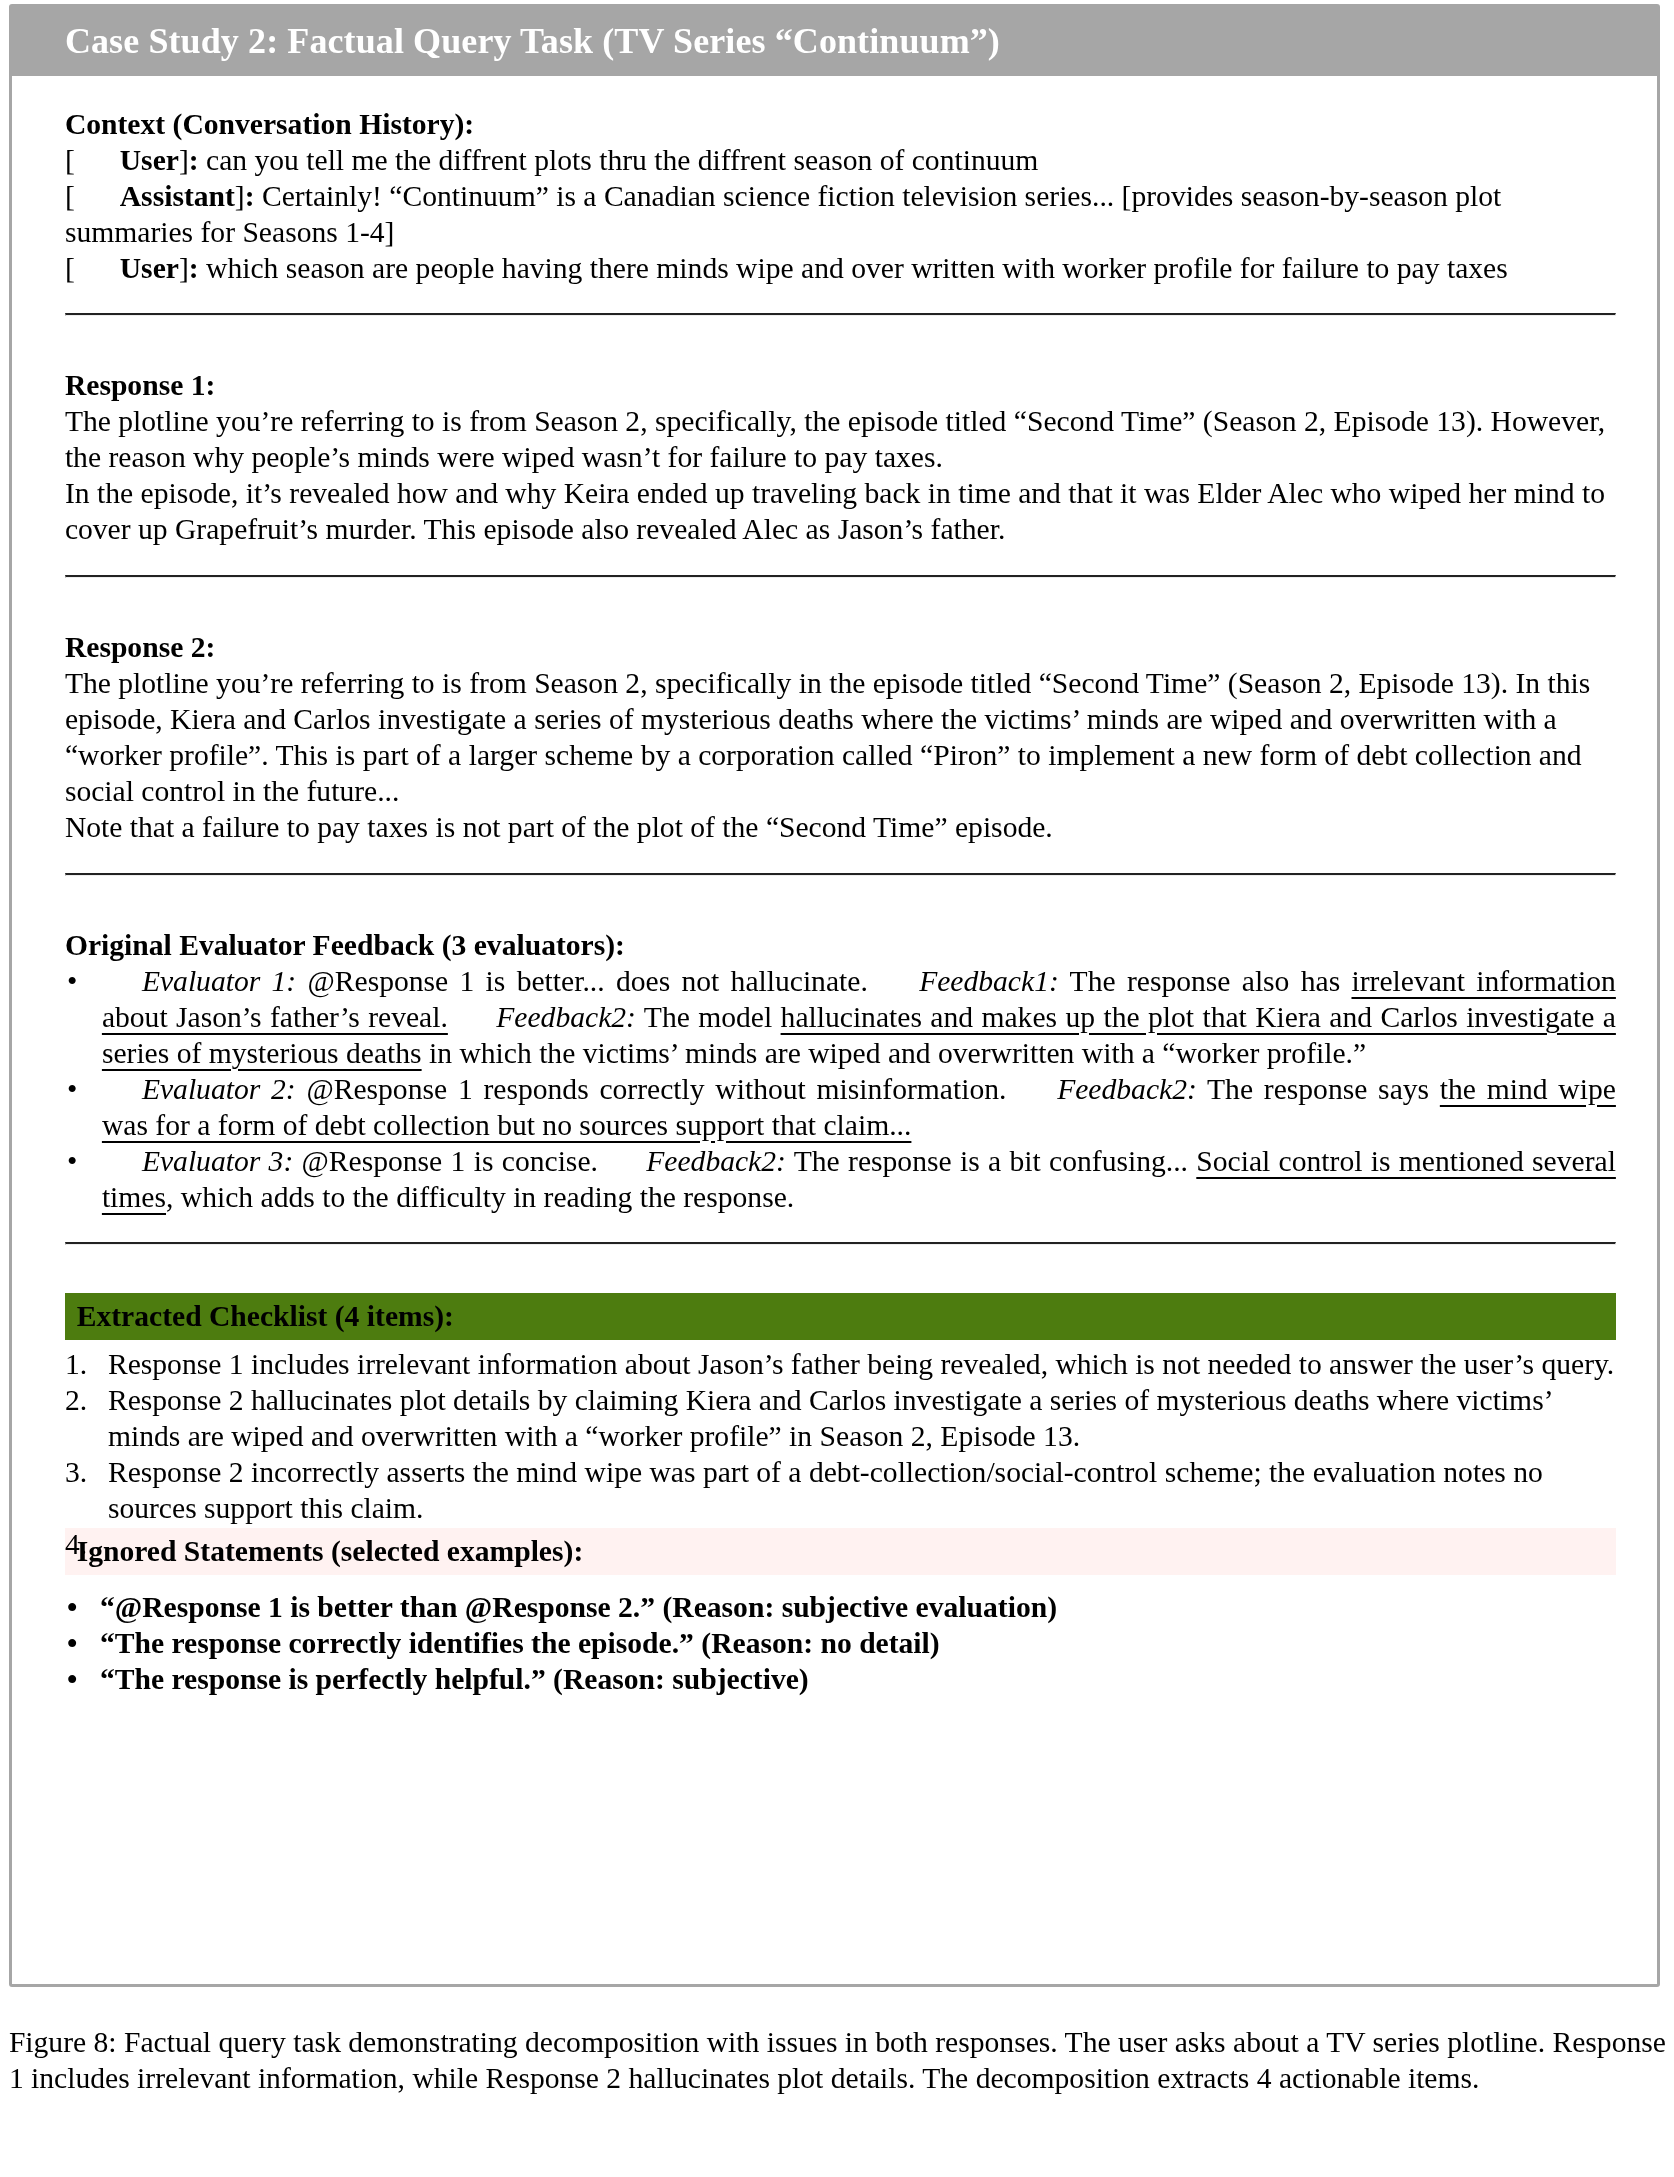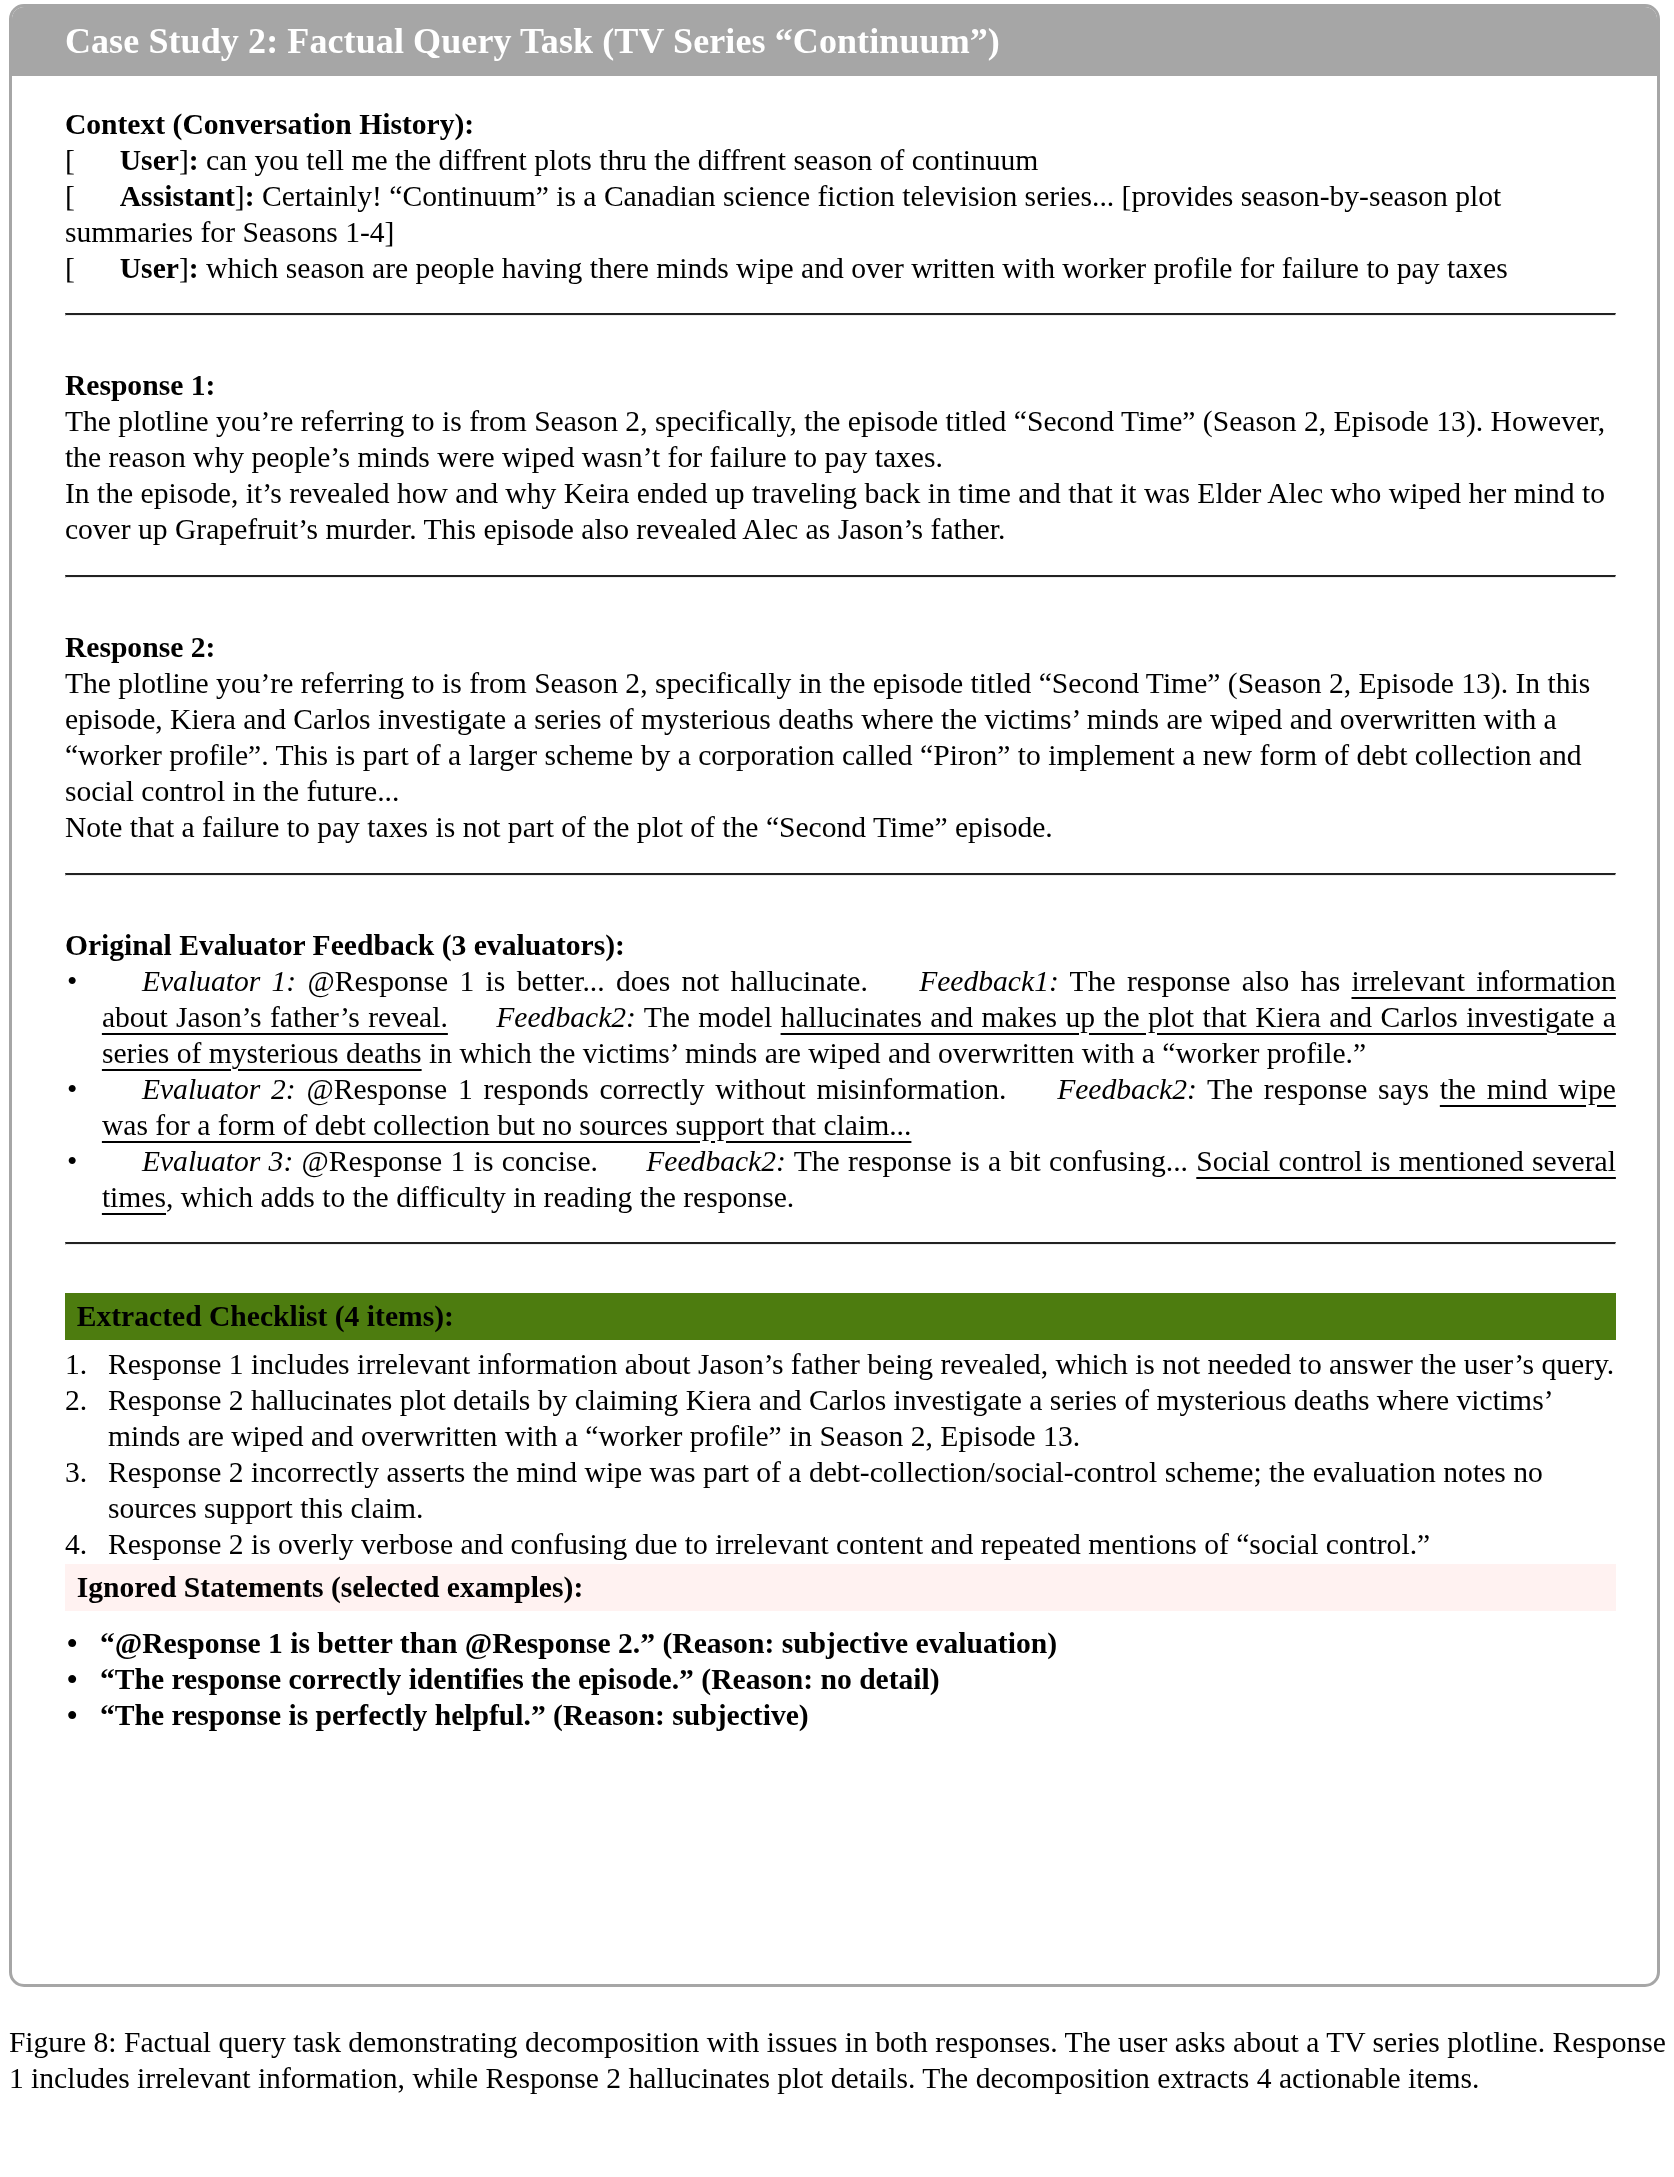--- a/index.html
+++ b/index.html
@@ -3,21 +3,21 @@
 <meta charset="utf-8">
 <style>
   html, body { margin: 0; padding: 0; background: #ffffff; }
   body {
     width: 1675px; height: 2177px; position: relative; overflow: hidden;
     font-family: "Liberation Serif", "DejaVu Serif", serif;
     color: #000;
   }
   .box {
     position: absolute; left: 8.9px; top: 3.9px; width: 1651px; height: 1983px;
-    border: 3.9px solid #a6a6a6; border-radius: 15px; box-sizing: border-box;
+    border: 3.9px solid #a6a6a6; border-radius: 3px; box-sizing: border-box;
     background: #fff; overflow: hidden;
   }
   .box-header {
     background: #a6a6a6; height: 69px; padding-left: 53px;
     color: #fff; font-weight: bold; font-size: 36px; line-height: 69px;
     letter-spacing: 0.1px;
   }
   .content {
     position: absolute; left: 53px; top: 99px; width: 1551px;
     font-size: 29.6px; line-height: 36px;
@@ -102,21 +102,21 @@
     <div class="gap-before-rule"></div>
     <hr class="rule">
     <div class="gap-after-rule" style="height:39px"></div>
 
     <div>
       <div class="hl-green">Extracted Checklist (4 items):</div>
       <ol class="check-list">
         <li><span class="num">1.</span><span>Response 1 includes irrelevant information about Jason’s father being revealed, which is not needed to answer the user’s query.</span></li>
         <li><span class="num">2.</span><span>Response 2 hallucinates plot details by claiming Kiera and Carlos investigate a series of mysterious deaths where victims’ minds are wiped and overwritten with a “worker profile” in Season 2, Episode 13.</span></li>
         <li><span class="num">3.</span><span>Response 2 incorrectly asserts the mind wipe was part of a debt-collection/social-control scheme; the evaluation notes no sources support this claim.</span></li>
-        <li><span class="num">4.</span><span>Response 2 is overly verbose and confusing due to irrelevant content and repeated mentions of “social control.”</span></li>
+        <li><span class="num">4.</span></li>
       </ol>
     </div>
 
     <div>
       <div class="hl-pink">Ignored Statements (selected examples):</div>
       <ul class="ign-list">
         <li>“@Response 1 is better than @Response 2.” (Reason: subjective evaluation)</li>
         <li>“The response correctly identifies the episode.” (Reason: no detail)</li>
         <li>“The response is perfectly helpful.” (Reason: subjective)</li>
       </ul>

